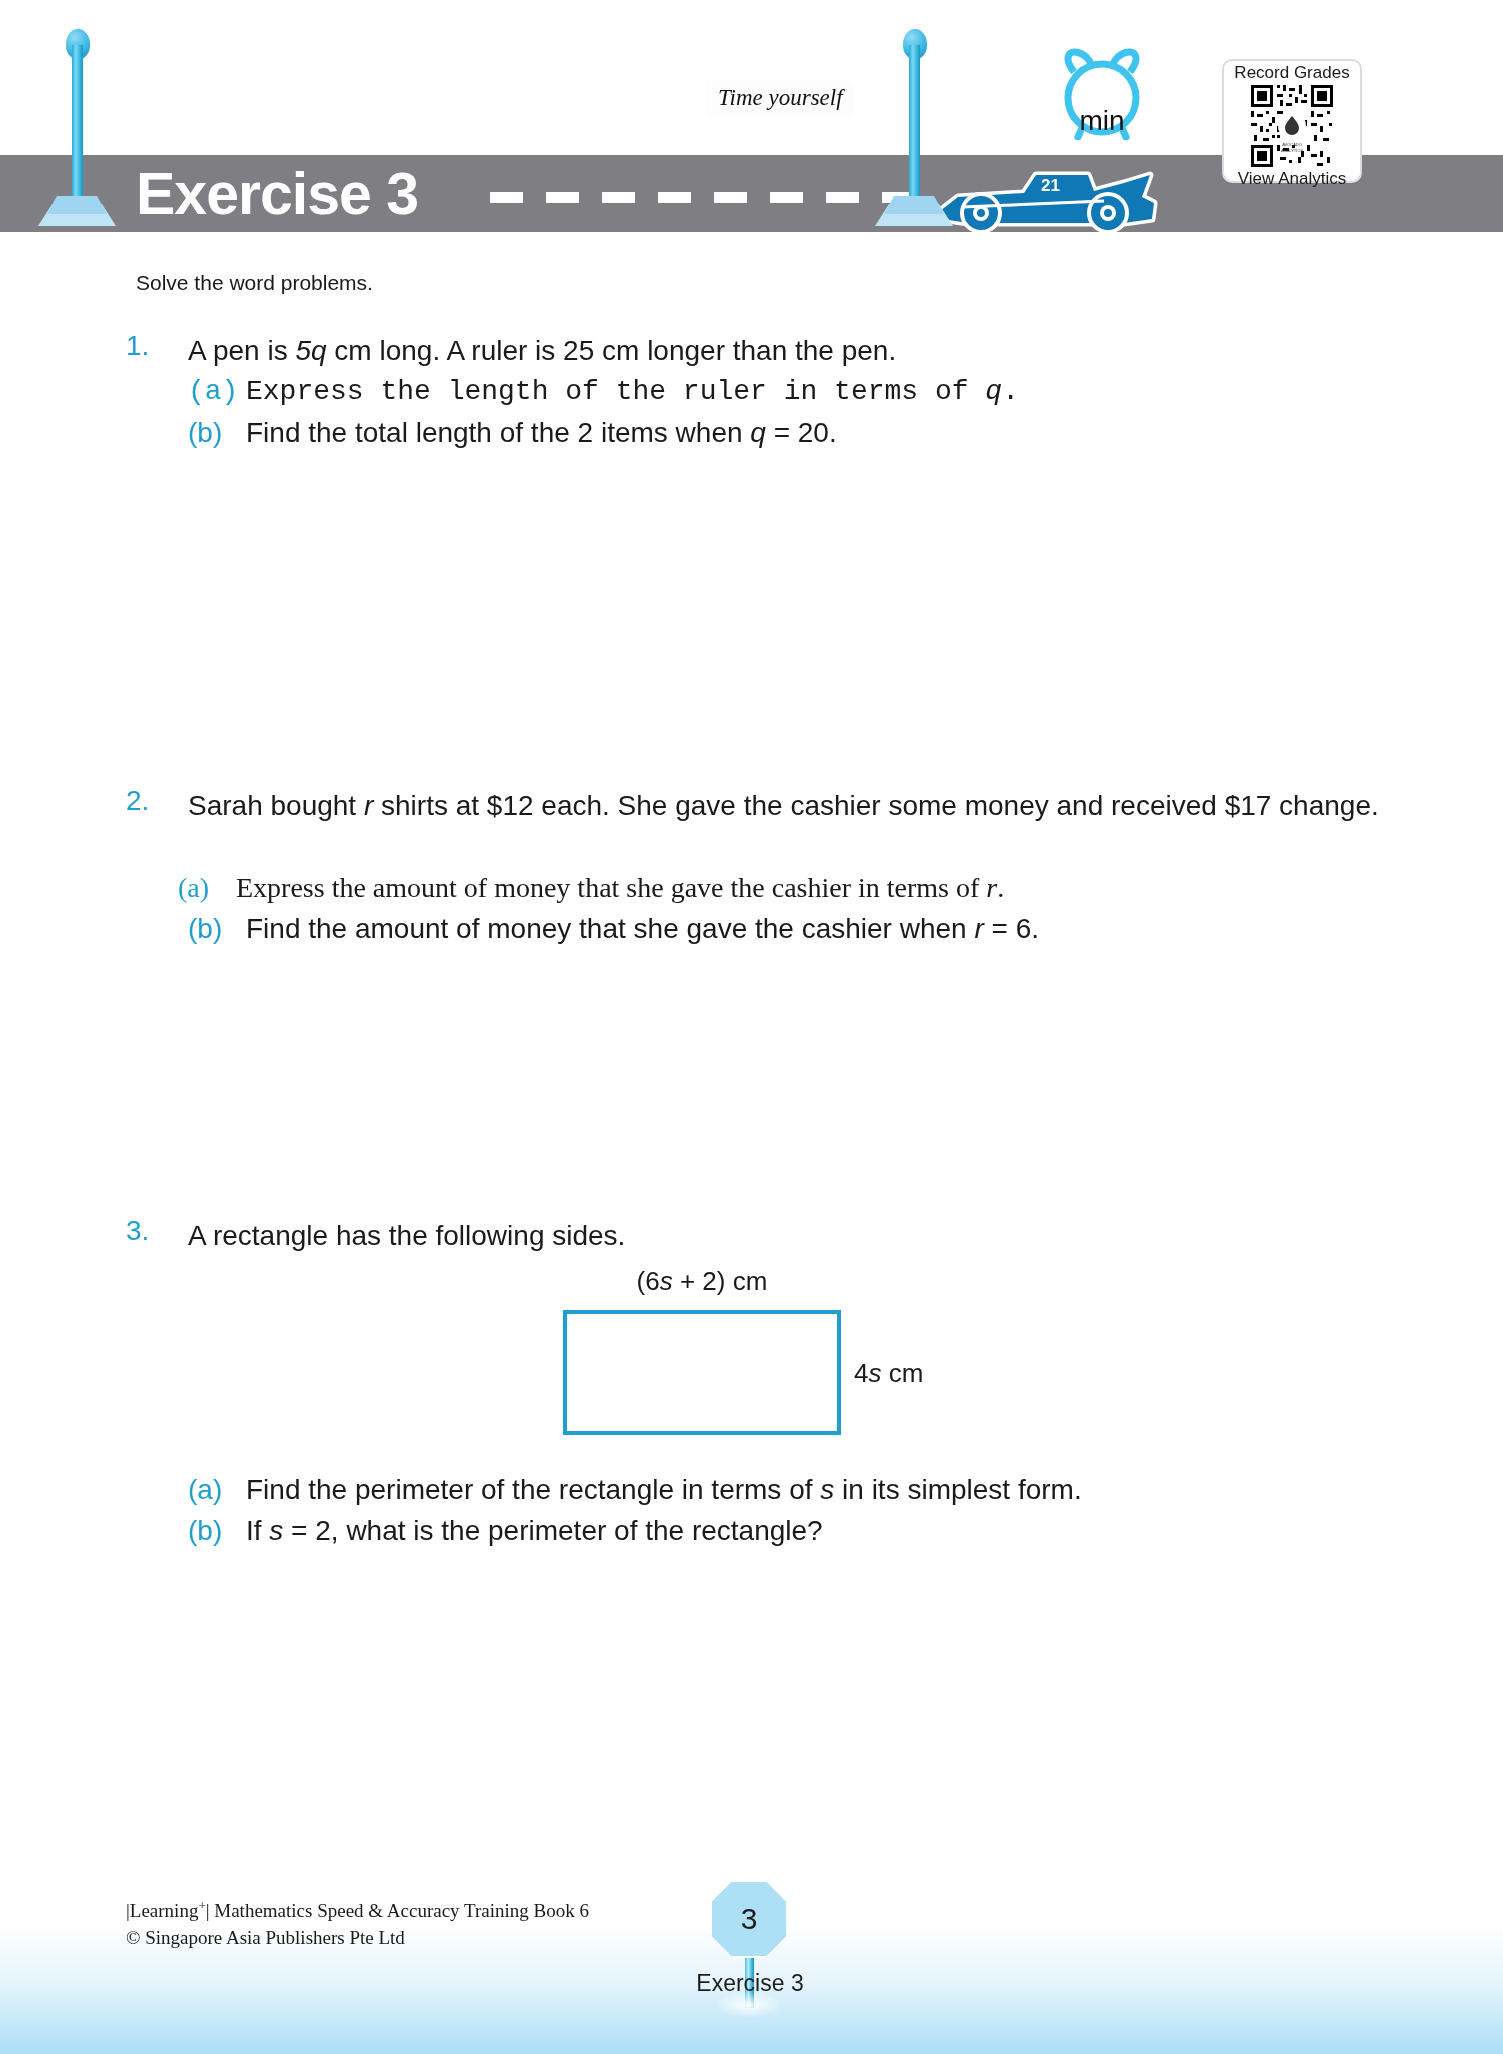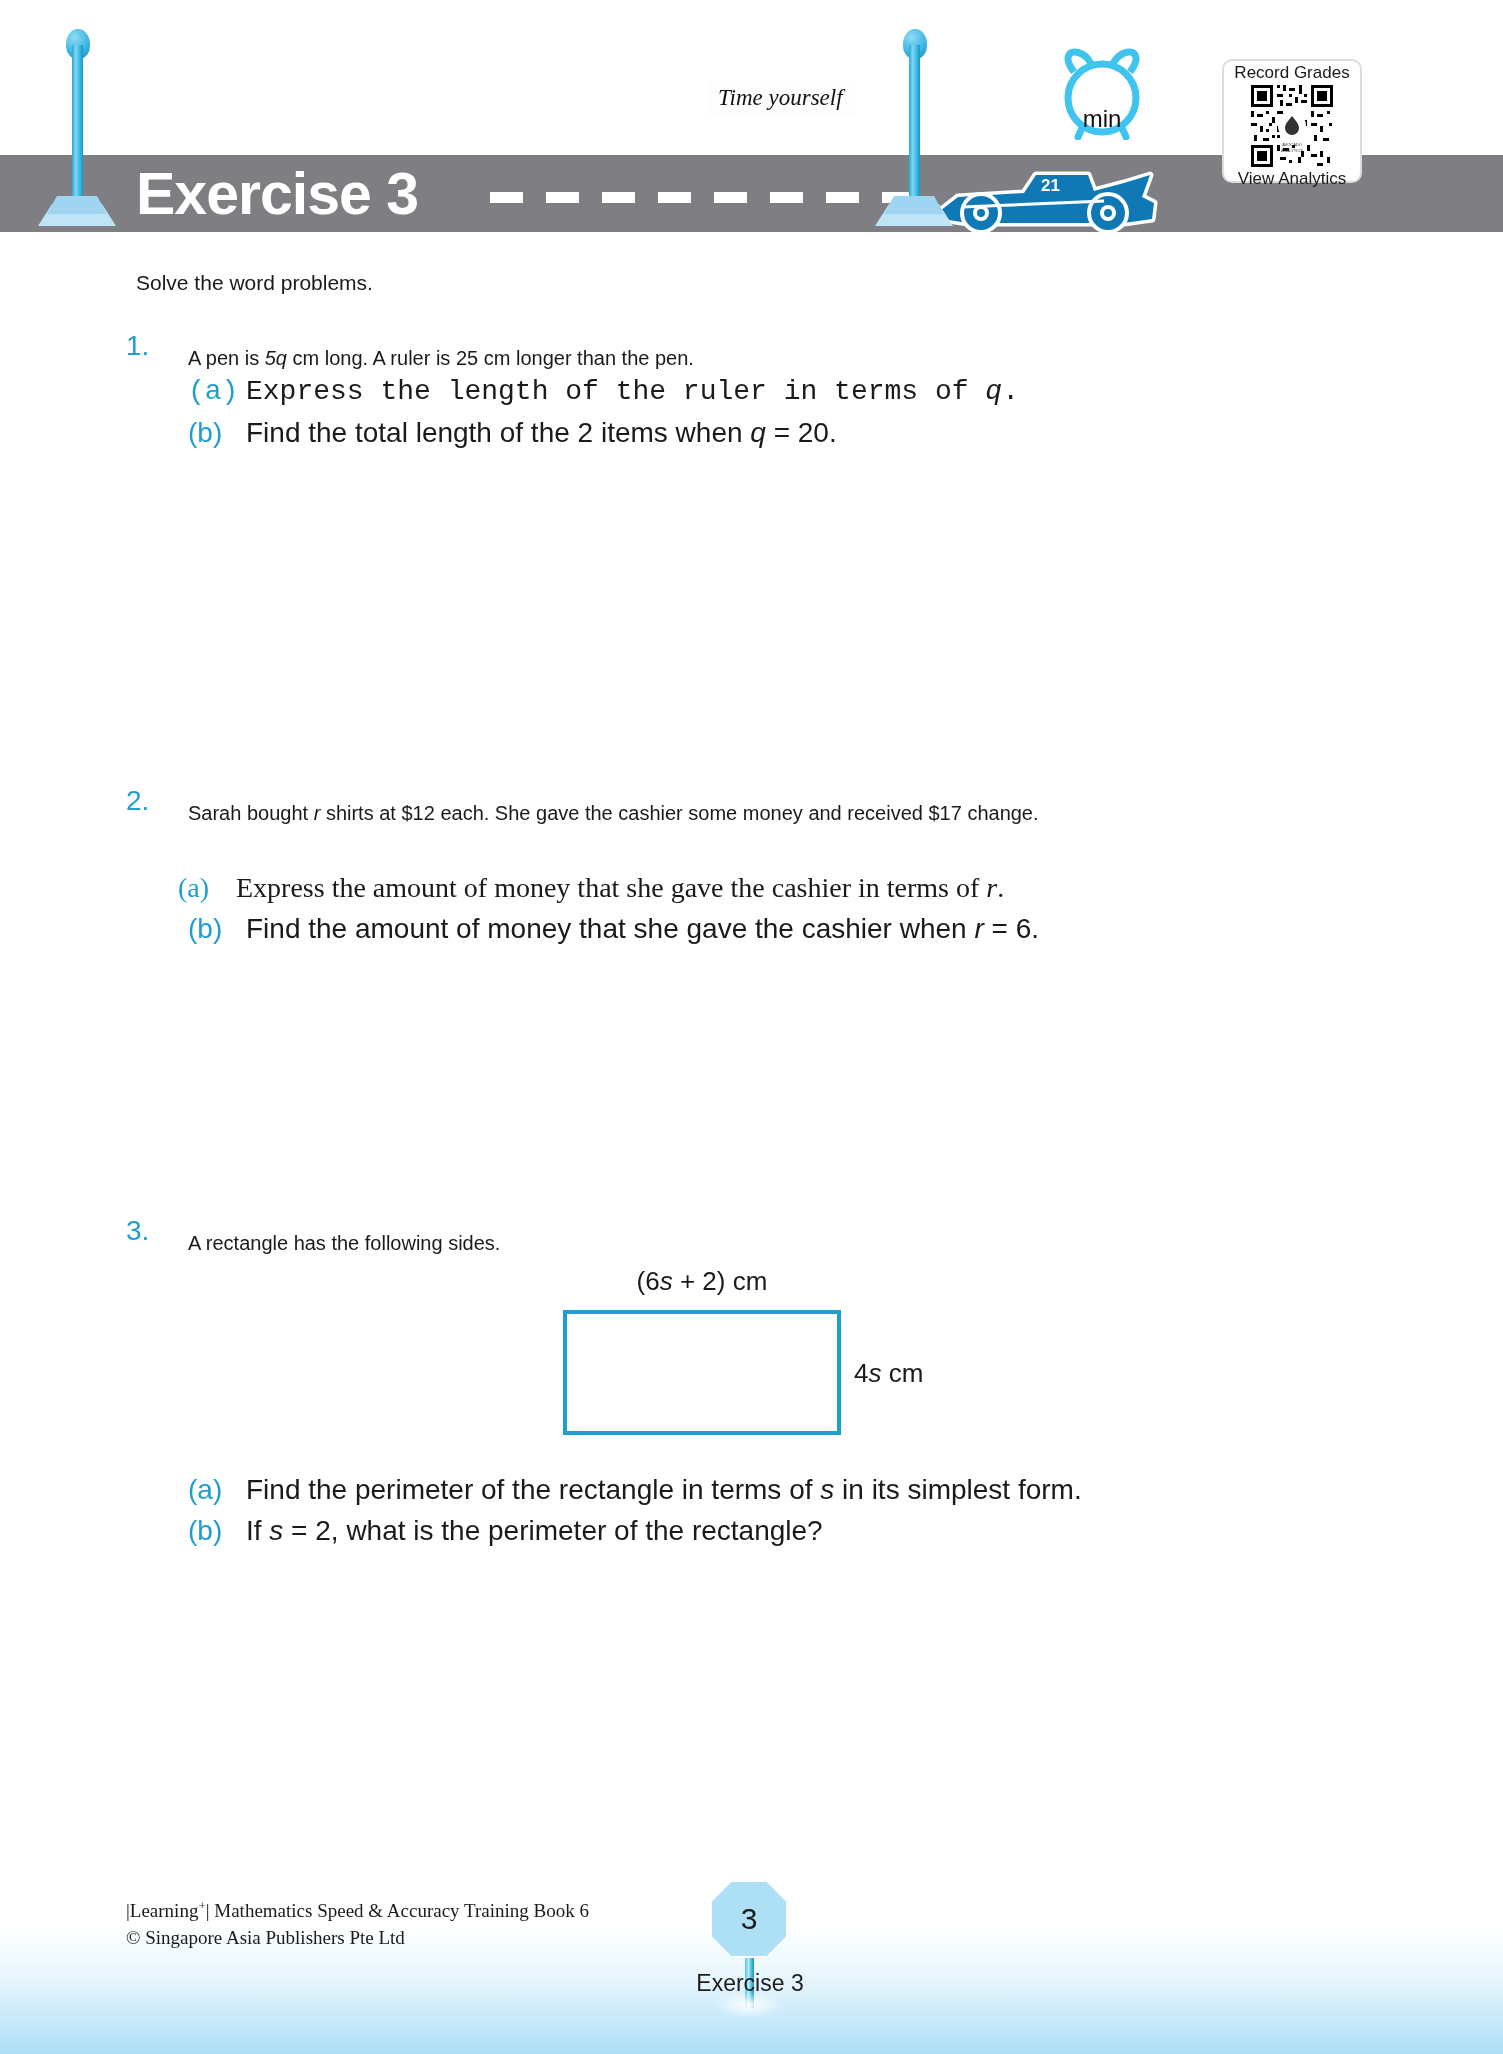--- a/index.html
+++ b/index.html
@@ -172,21 +172,21 @@
     top: 42px;
     width: 100px;
     height: 98px;
   }
   .alarm-min {
     position: absolute;
     left: 1052px;
     top: 105px;
     width: 100px;
     text-align: center;
-    font-size: 24px;
+    font-size: 28px;
     color: #111;
     font-family: "Liberation Sans", sans-serif;
   }
 
   
   .qr-panel {
     position: absolute;
     left: 1222px;
     top: 59px;
     width: 140px;
@@ -228,22 +228,22 @@
     top: 0;
     width: 46px;
     text-align: left;
     font-size: 28px;
     color: #1e9fd0;
     font-family: "Liberation Sans", sans-serif;
   }
   .q-stem {
     position: absolute;
     left: 62px;
-    top: 8px;
-    font-size: 20px;
+    top: 0;
+    font-size: 28px;
     color: #1a1a1a;
     line-height: 41px;
     font-family: "Liberation Sans", sans-serif;
   }
   .sub-row {
     position: absolute;
     font-size: 28px;
     line-height: 41px;
     color: #1a1a1a;
     font-family: "Liberation Sans", sans-serif;

